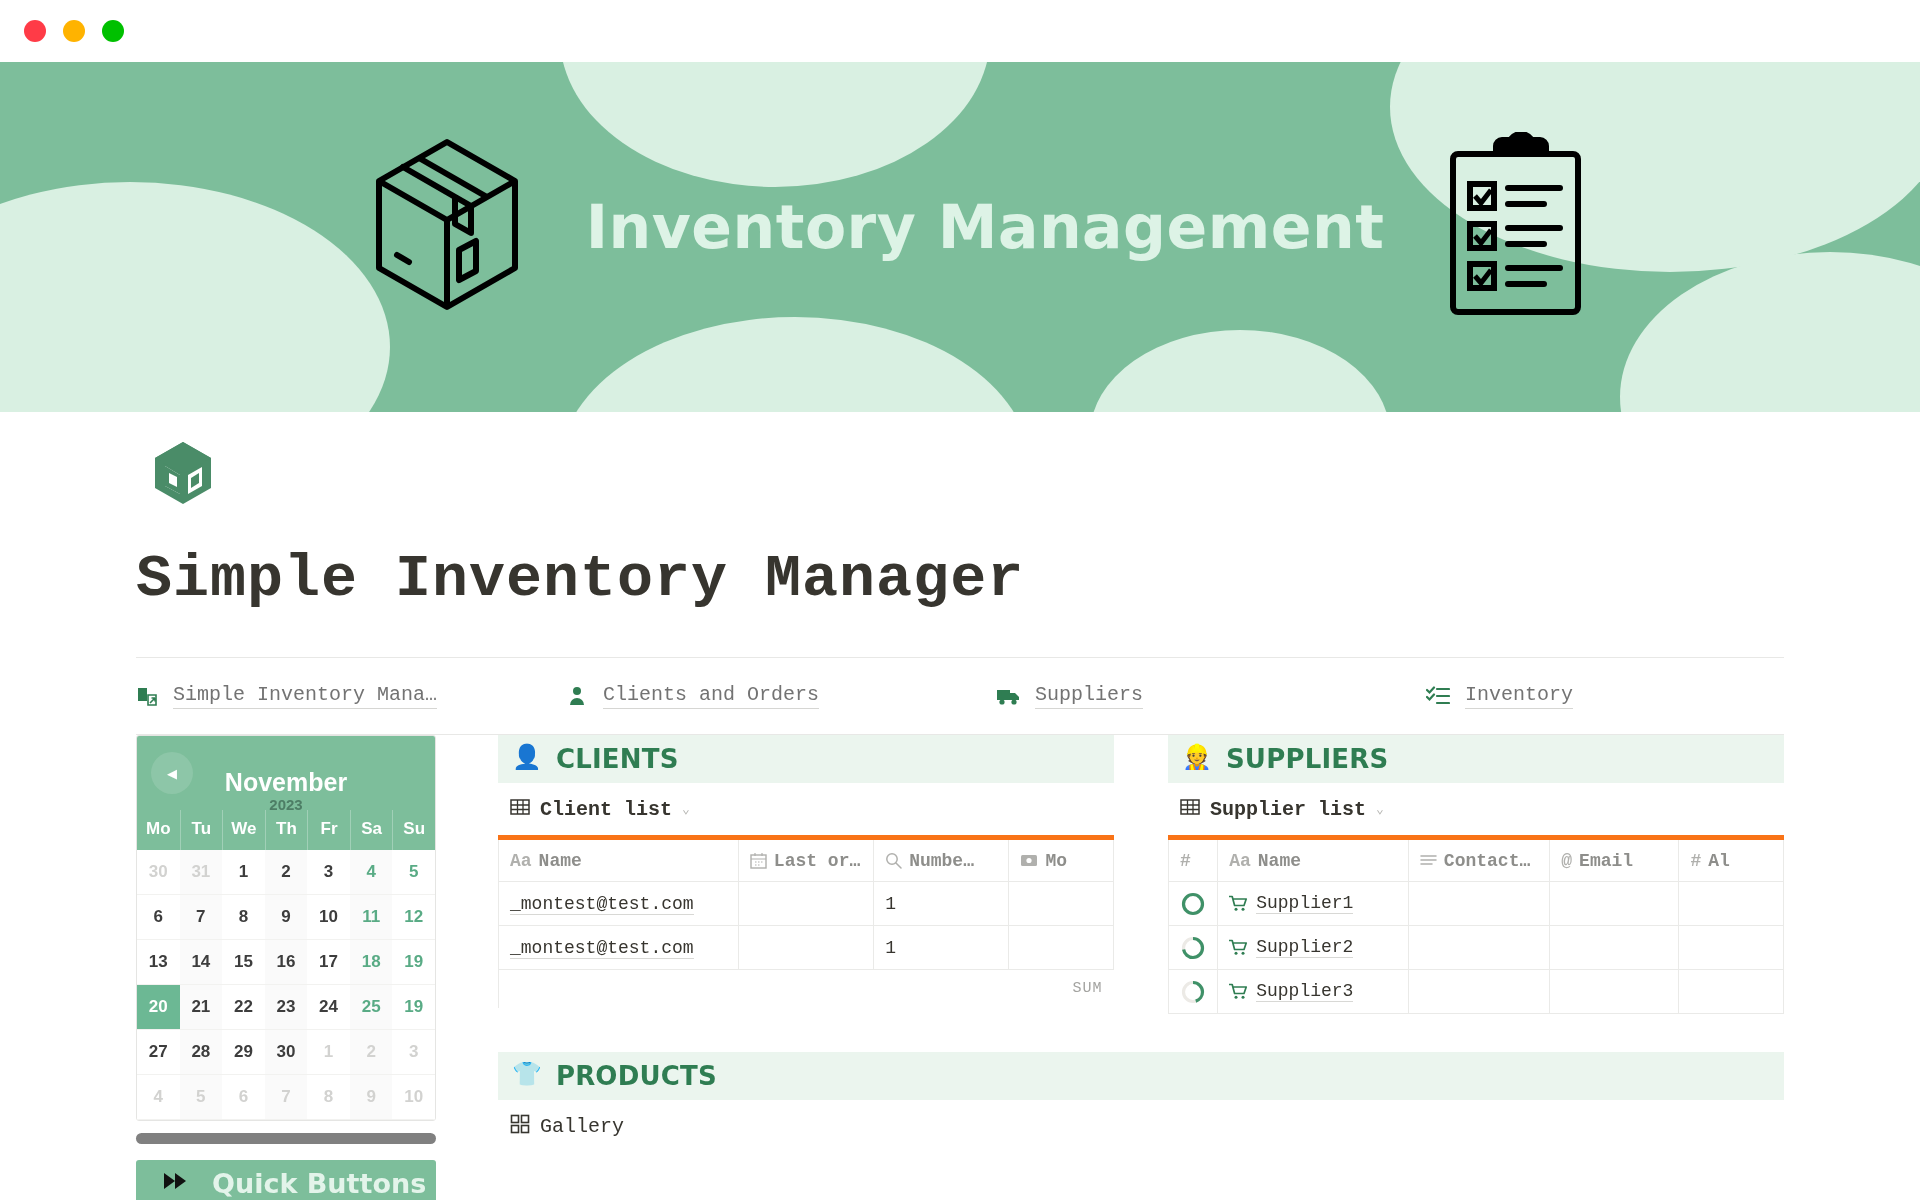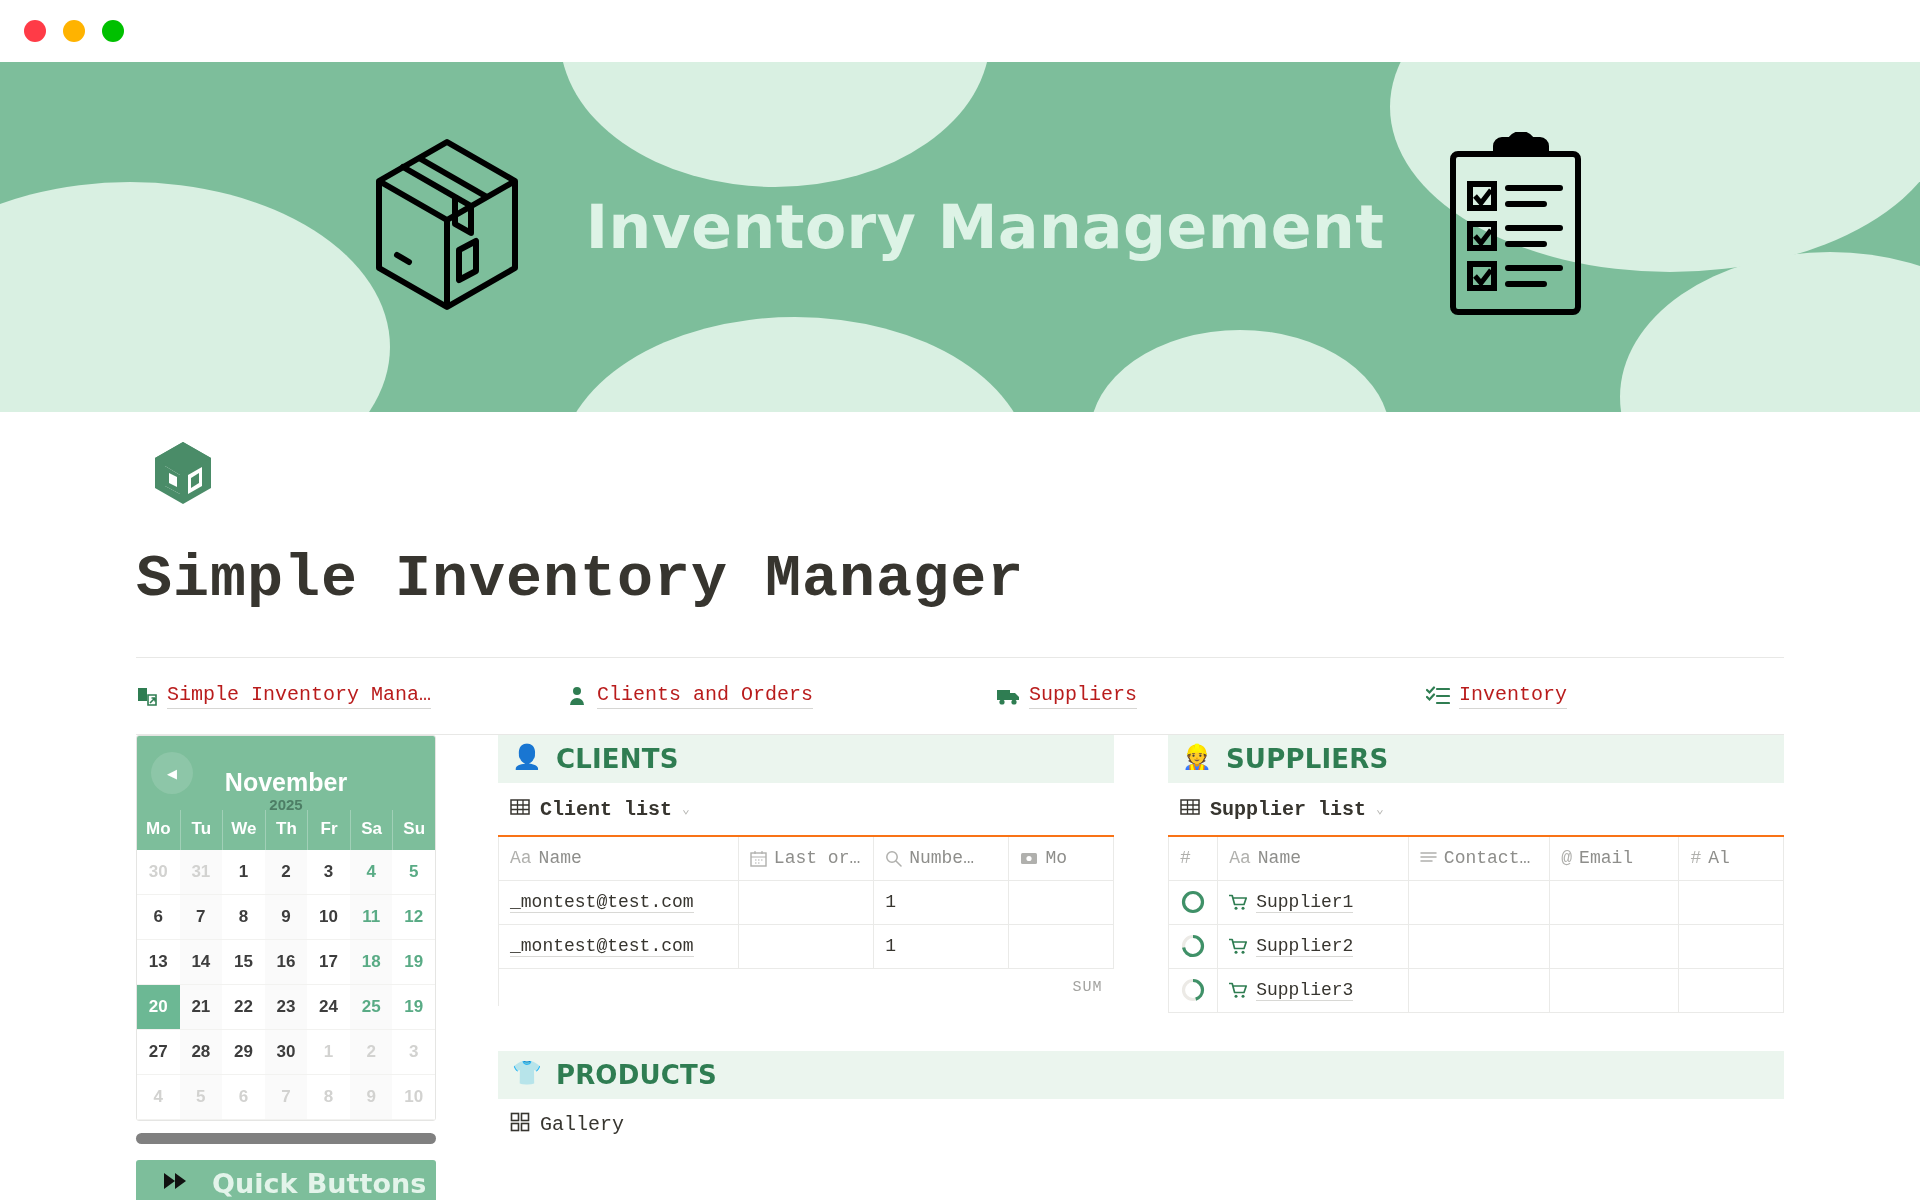--- a/index.html
+++ b/index.html
@@ -77,23 +77,23 @@
   
   .tabs {
     display: flex;
     margin: 0 136px;
     height: 76px;
     align-items: center;
   }
   .tab {
     display: flex;
     align-items: center;
-    gap: 9px;
+    gap: 15px;
     font-size: 20px;
-    color: #b91c1c;
+    color: #737373;
     white-space: nowrap;
   }
   .tab:nth-child(1) { width: 430px; }
   .tab:nth-child(2) { width: 430px; }
   .tab:nth-child(3) { width: 430px; }
   .tab-label {
     border-bottom: 1px solid #d6d6d3;
     padding-bottom: 2px;
     overflow: hidden;
     text-overflow: ellipsis;
@@ -210,21 +210,21 @@
     border-left: none;
     text-align: left;
     font-size: 18px;
     height: 44px;
     padding: 0 11px;
     overflow: hidden;
     white-space: nowrap;
   }
   .tbl th:first-child, .tbl td:first-child { border-left: 1px solid #eaeae8; }
   .tbl th {
-    color: #8e8e8b; font-weight: normal; border-top: 2px solid #f97316;
+    color: #8e8e8b; font-weight: bold; border-top: 5px solid #f97316;
   }
   .th-in { display: flex; align-items: center; gap: 7px; overflow: hidden; }
   .th-ico { color: #b0b0ad; flex: none; display: flex; align-items: center; }
   .th-txt { overflow: hidden; text-overflow: ellipsis; }
   .cell-link { border-bottom: 1px solid #d8d8d5; }
   .num { text-align: right; }
   .sum-row td {
     border: none; height: 38px; text-align: right;
     color: #a3a3a0; font-size: 15px; letter-spacing: 1px;
   }
@@ -364,21 +364,21 @@
   <div class="rule" style="margin-top:0;"></div>
 
   <div class="cols">
 
     <div class="col-left">
       <div class="calendar">
         <div class="cal-head">
           <div class="cal-prev">◀</div>
           <div class="cal-mm">
             <div class="cal-month">November</div>
-            <div class="cal-year">2025</div>
+            <div class="cal-year">2023</div>
           </div>
         </div>
         <div class="cal-dow">
           <div>Mo</div>
           <div>Tu</div>
           <div>We</div>
           <div>Th</div>
           <div>Fr</div>
           <div>Sa</div>
           <div>Su</div>

